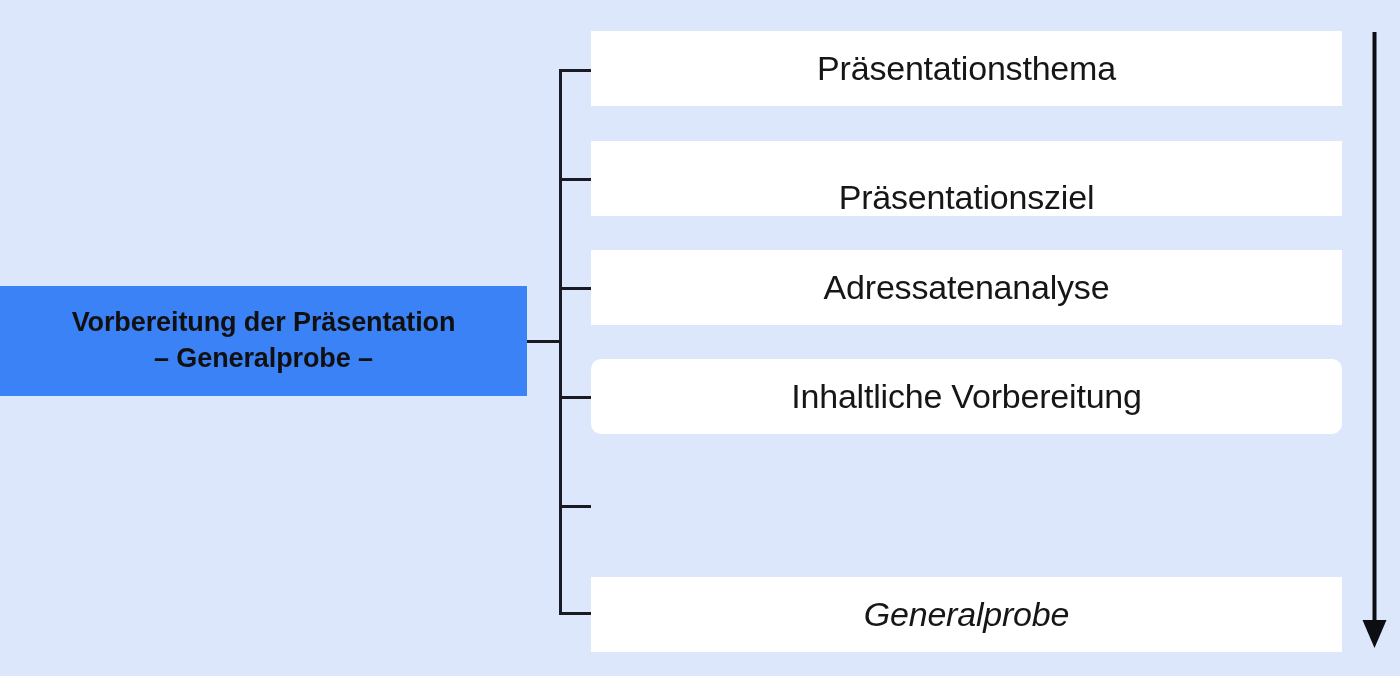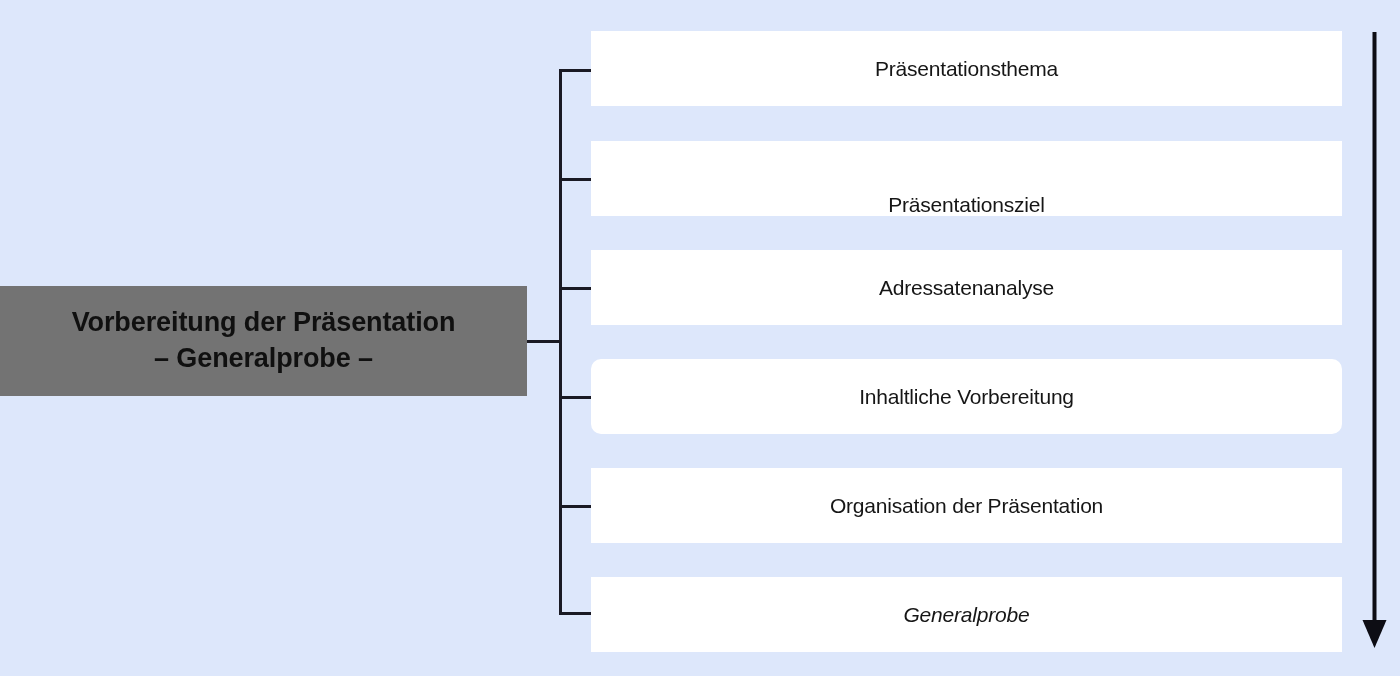--- a/index.html
+++ b/index.html
@@ -21,21 +21,21 @@
     background: #dde7fb;
   }
 
   
   .root-node {
     position: absolute;
     left: 0px;
     top: 286px;
     width: 527px;
     height: 110px;
-    background: #737373;
+    background: #3b82f6;
     display: flex;
     flex-direction: column;
     align-items: center;
     justify-content: center;
     box-sizing: border-box;
     padding: 0 22px;
   }
   .root-line {
     font-size: 27px;
     font-weight: bold;
@@ -53,21 +53,21 @@
     width: 751px;
     height: 75px;
     background: #ffffff;
     display: flex;
     align-items: center;
     justify-content: center;
     box-sizing: border-box;
     padding: 0 12px;
   }
   .leaf-label {
-    font-size: 21px;
+    font-size: 34px;
     font-weight: normal;
     color: #161616;
     line-height: 1.1;
     text-align: center;
     white-space: nowrap;
     letter-spacing: -0.2px;
   }
 
   .leaf-1 { top: 31px; }
   .leaf-2 { top: 141px; align-items: flex-end; }
@@ -125,23 +125,20 @@
   </div>
   <div class="leaf-node leaf-2">
     <span class="leaf-label">Präsentationsziel</span>
   </div>
   <div class="leaf-node leaf-3">
     <span class="leaf-label">Adressatenanalyse</span>
   </div>
   <div class="leaf-node leaf-4">
     <span class="leaf-label">Inhaltliche Vorbereitung</span>
   </div>
-  <div class="leaf-node leaf-5">
-    <span class="leaf-label">Organisation der Präsentation</span>
-  </div>
   <div class="leaf-node leaf-6">
     <span class="leaf-label">Generalprobe</span>
   </div>
 
   <svg class="arrow-svg" viewBox="0 0 40 640">
     <line x1="18.5" y1="12" x2="18.5" y2="602" stroke="#0d0d14" stroke-width="4"></line>
     <polygon points="6.5,600 30.5,600 18.5,628" fill="#0d0d14"></polygon>
   </svg>
 
 </div>

